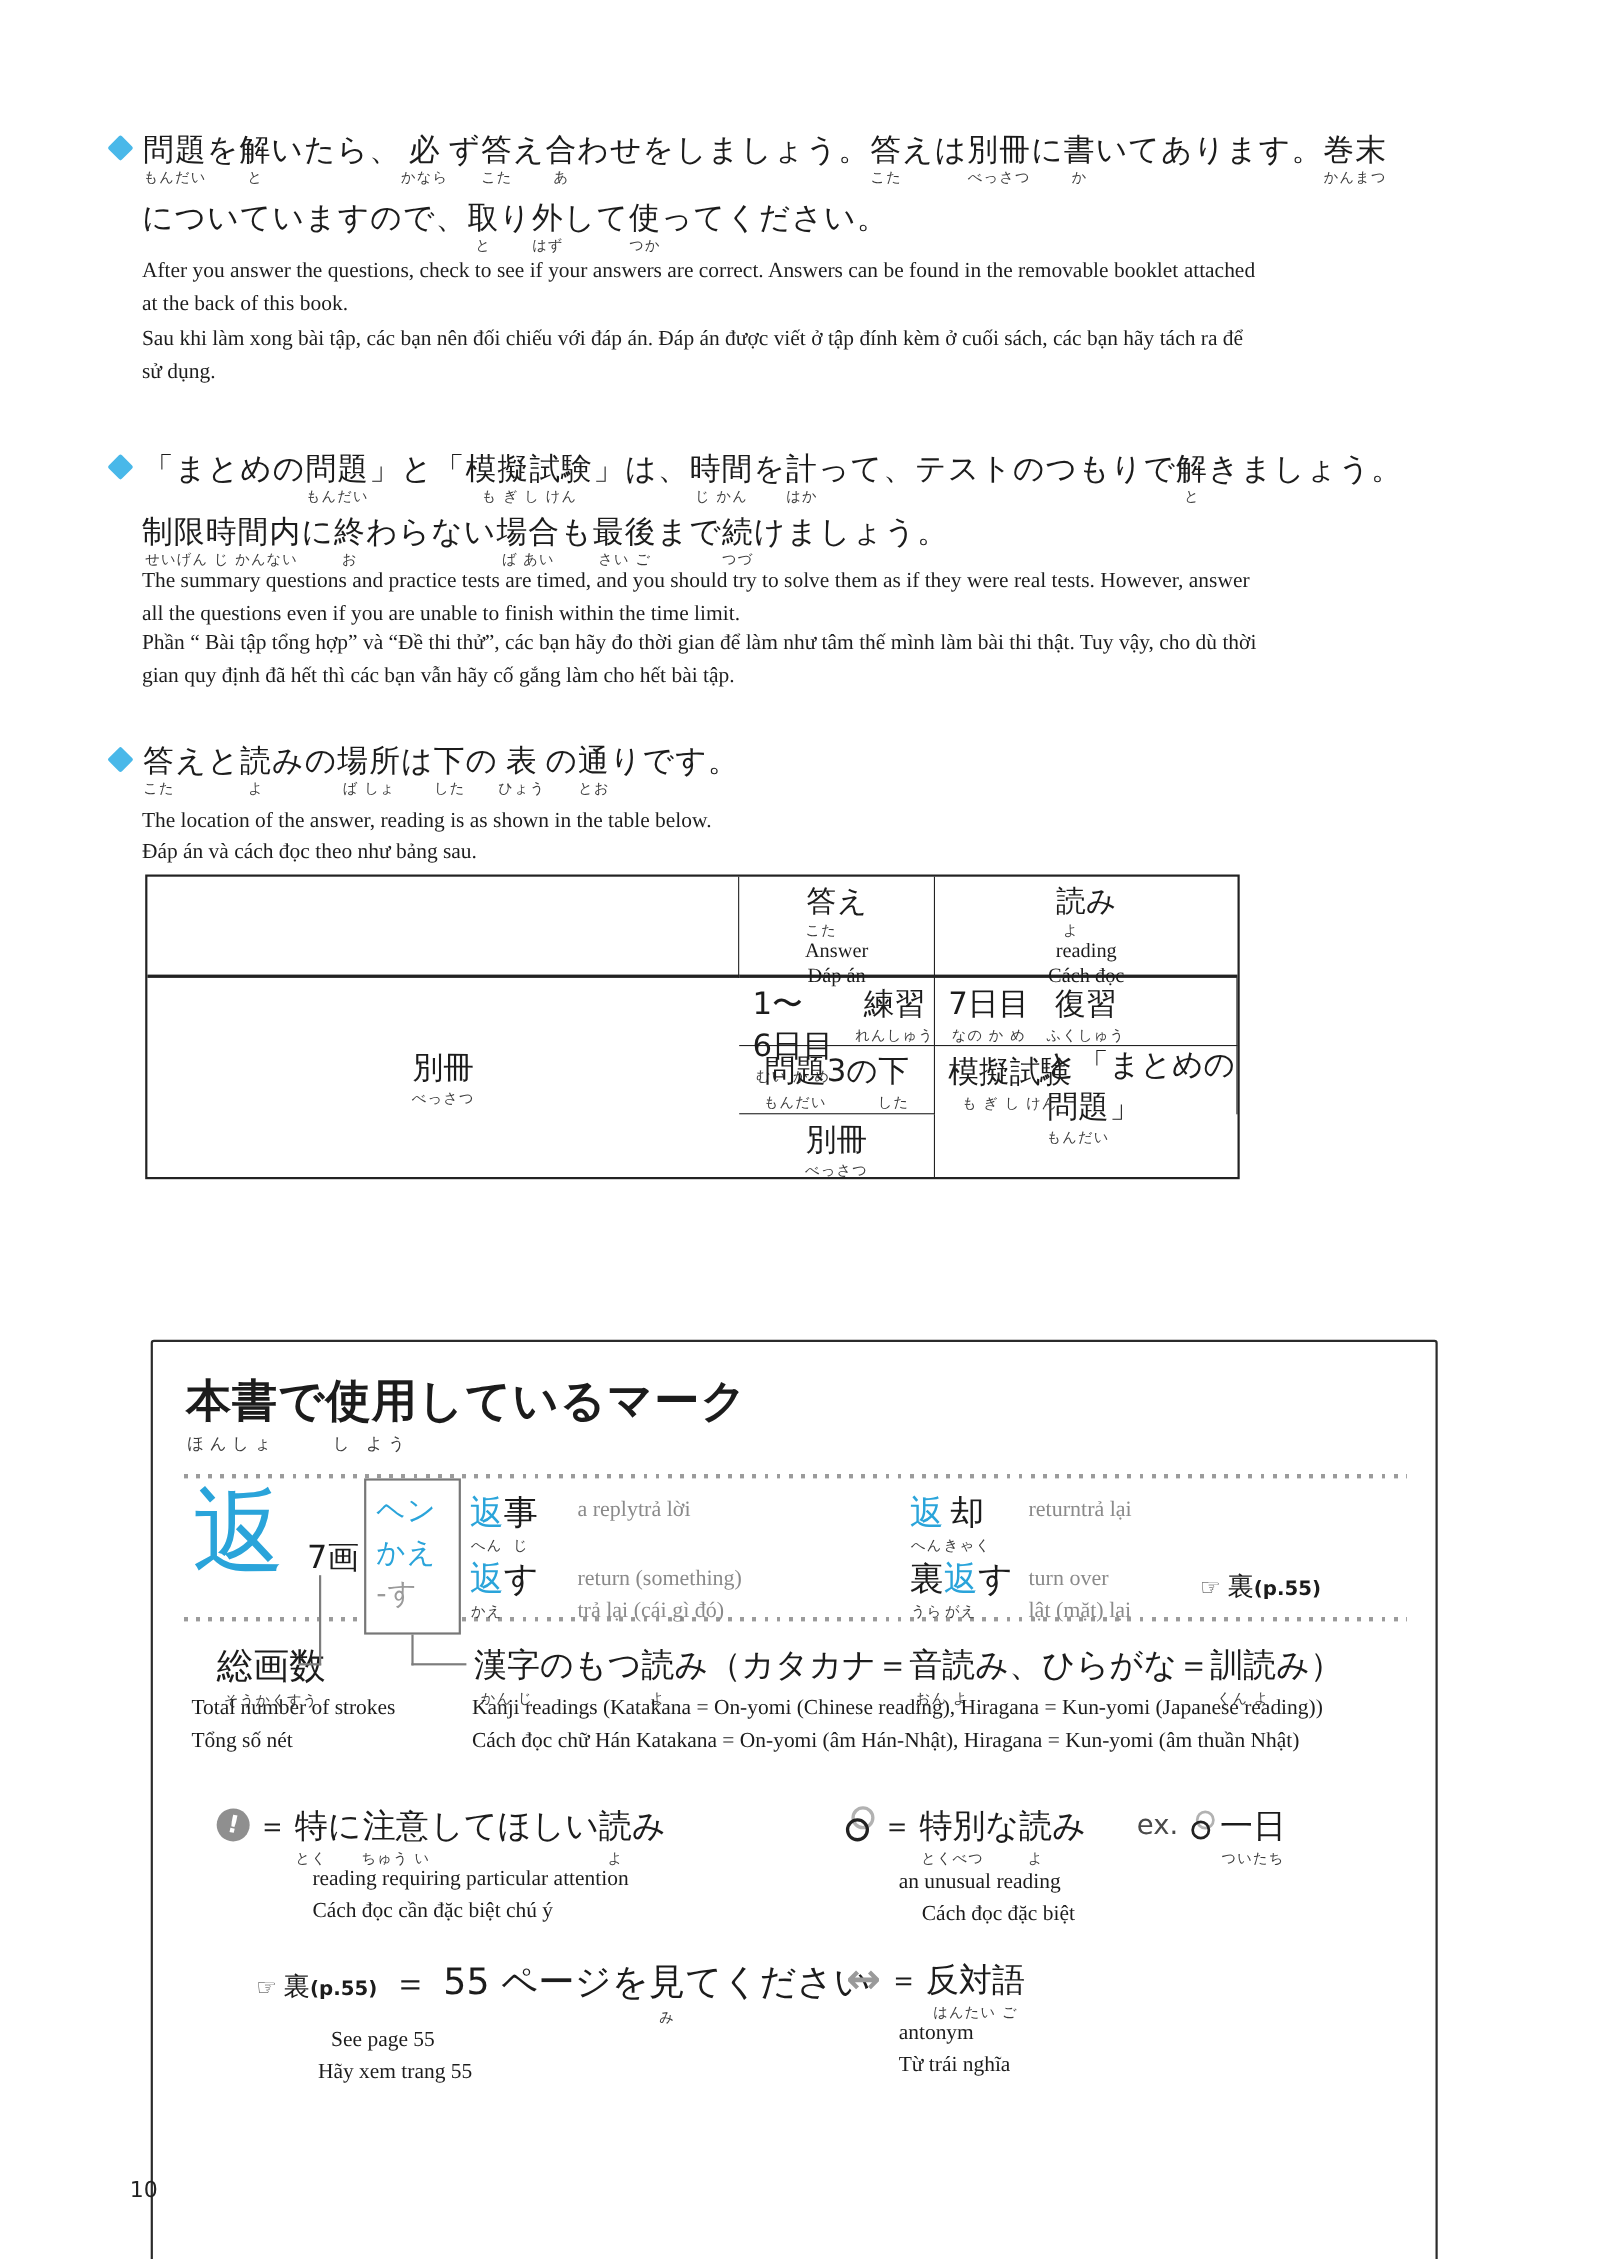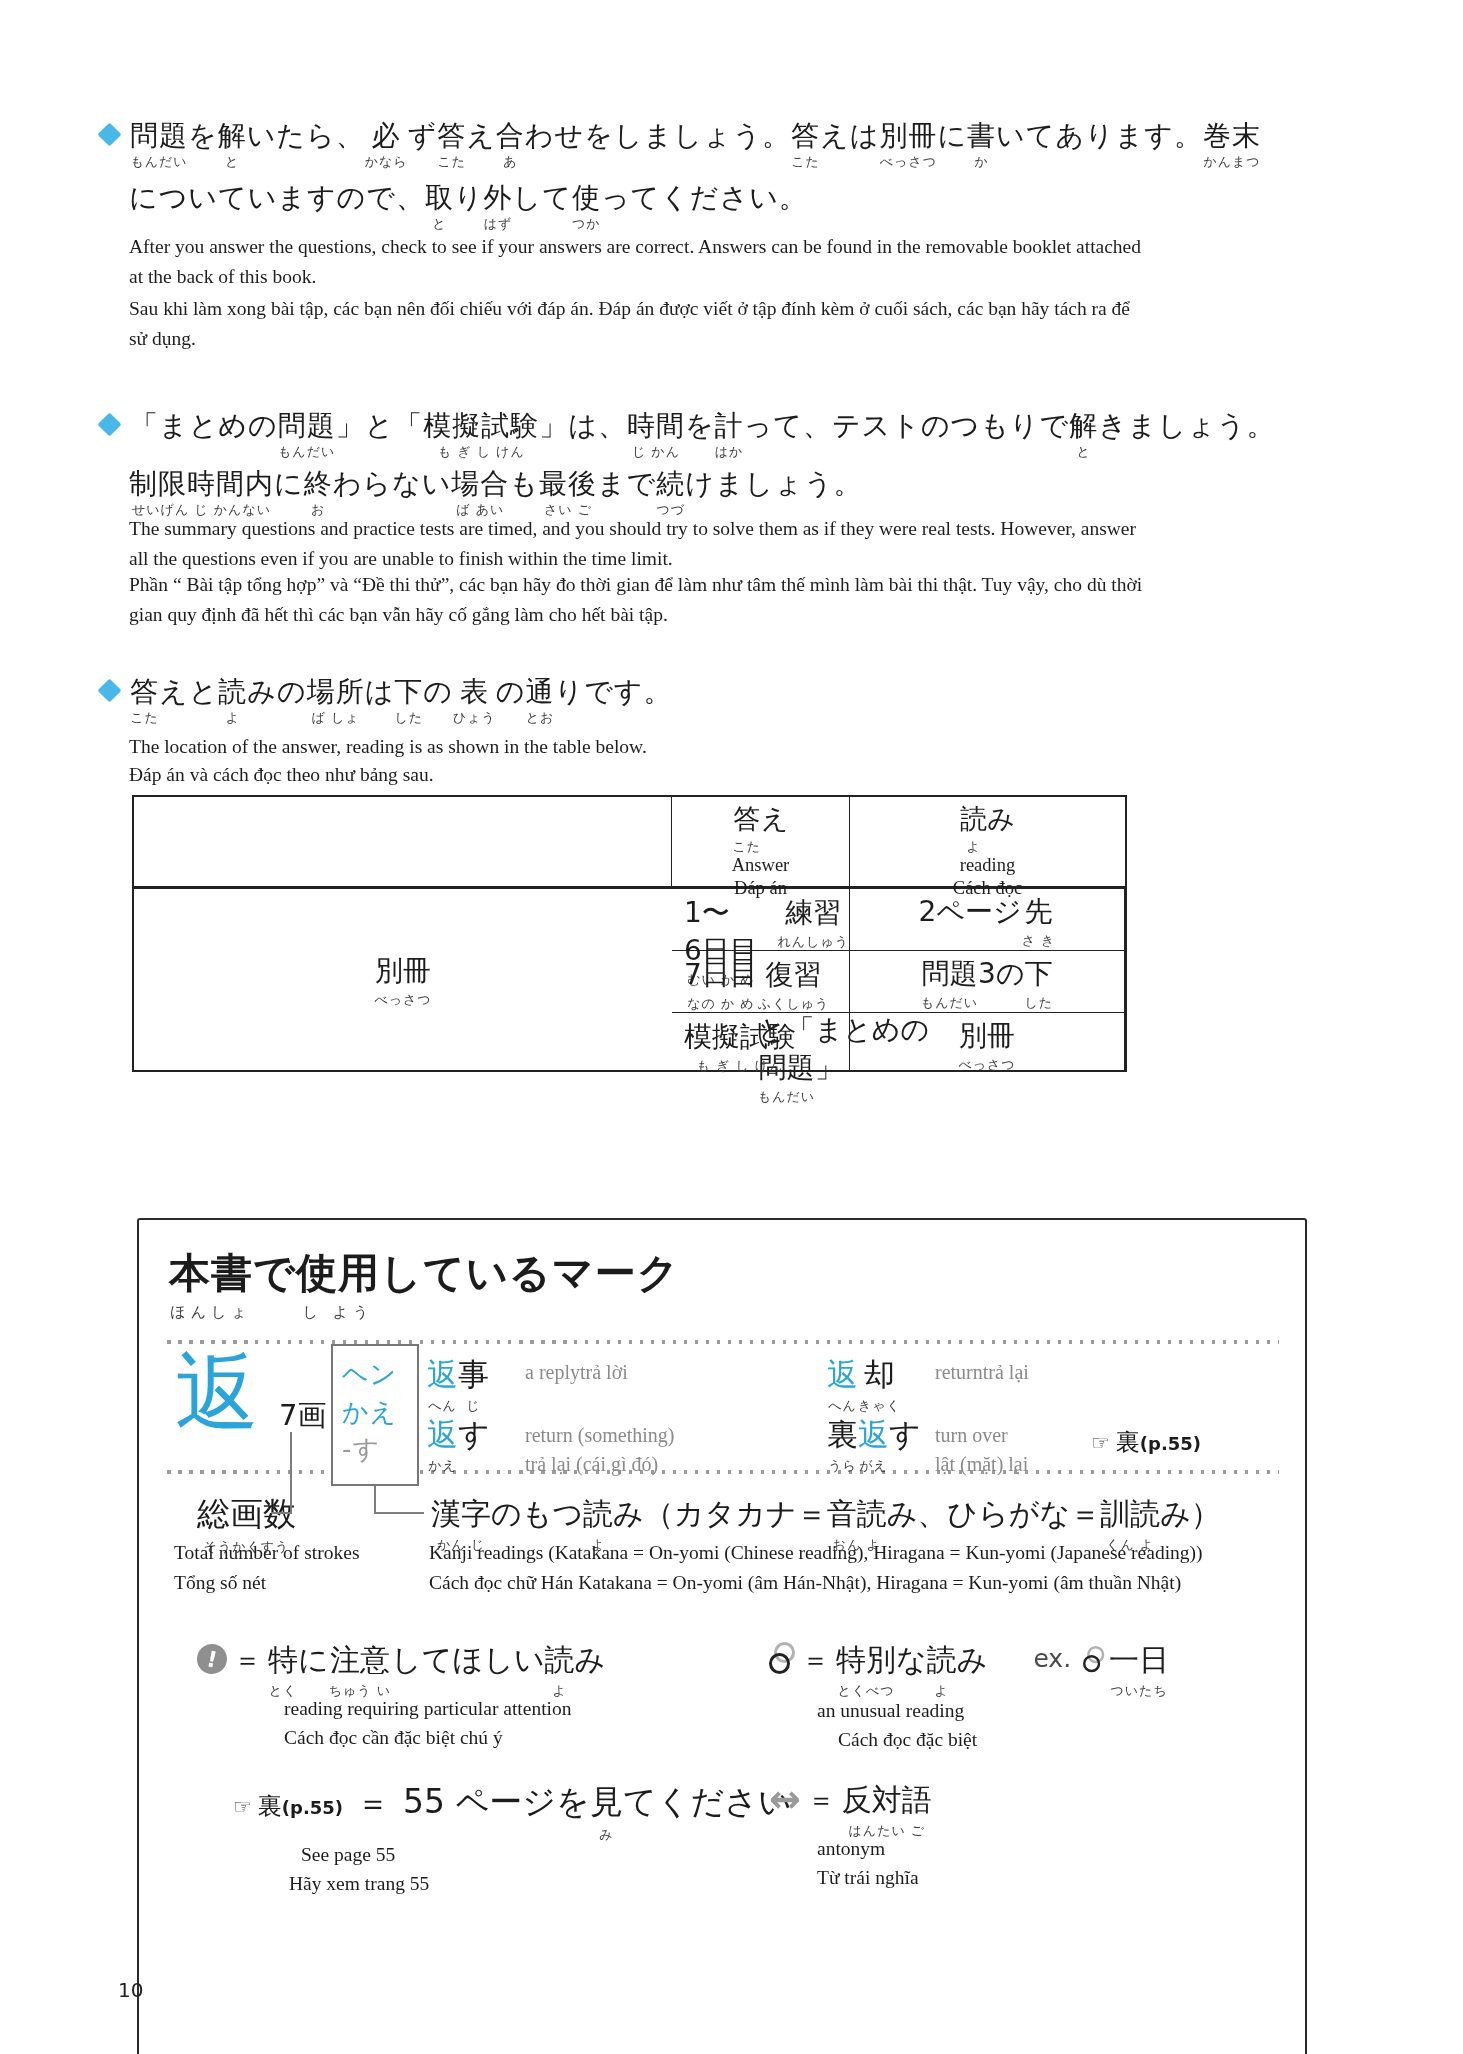--- a/index.html
+++ b/index.html
@@ -309,28 +309,20 @@
             <span class="rb-base">1〜</span>
           </span><span class="rb-seg">
             <span class="rb-base">6日目</span>
             <span class="rb-rt">むい か め</span>
           </span></span>
       <span class="part2"><span class="rb-seg">
             <span class="rb-base">練習</span>
             <span class="rb-rt">れんしゅう</span>
           </span></span>
     </div>
-    <div class="cell cb cr cell-center">
-      <span><span class="rb-seg">
-            <span class="rb-base">2ページ</span>
-          </span><span class="rb-seg">
-            <span class="rb-base">先</span>
-            <span class="rb-rt">さ き</span>
-          </span></span>
-    </div>
     <div class="cell merged">
       <span><span class="rb-seg">
             <span class="rb-base">別冊</span>
             <span class="rb-rt">べっさつ</span>
           </span></span>
     </div>
 
     <div class="cell cb cr cell-label">
       <span class="part1"><span class="rb-seg">
             <span class="rb-base">7日目</span>

